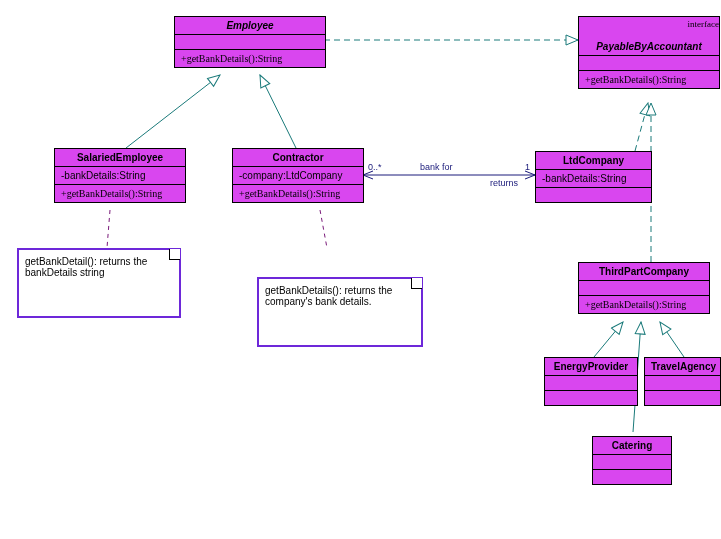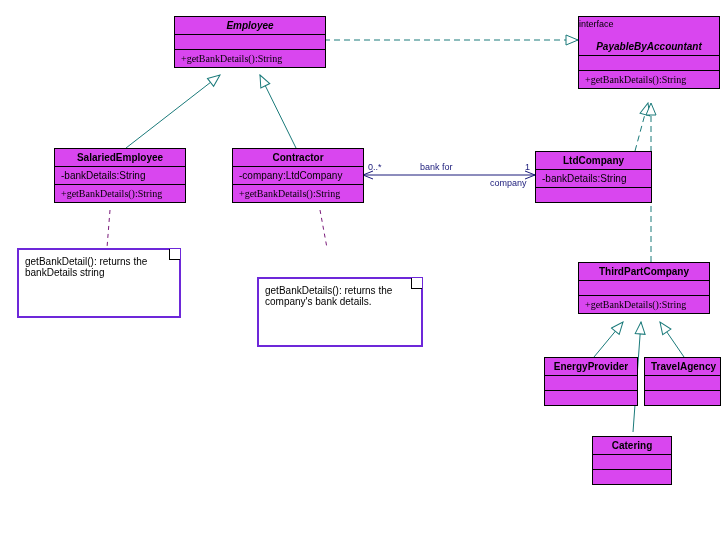--- a/index.html
+++ b/index.html
@@ -19,23 +19,24 @@
     background: #d946ef;
   }
   .class-title {
     text-align: center;
     font-weight: bold;
     padding: 3px 6px;
     border-bottom: 1px solid #000;
   }
   .class-title.italic { font-style: italic; }
   .class-stereo {
-    text-align: left;
+    text-align: right;
     font-size: 9px;
     padding-top: 2px;
+    font-family: Liberation Serif, serif;
   }
   .class-section {
     border-bottom: 1px solid #000;
     padding: 3px 6px;
     min-height: 8px;
   }
   .class-section:last-child { border-bottom: none; font-family: Liberation Serif, serif; }
   .note-box {
     position: absolute;
     border: 2px solid #6d28d9;
@@ -172,13 +173,13 @@
 </div>
 
 <div class="note-box" style="left:257px; top:248px; width:150px; height:54px;margin-top:29px;">
   <div style="position:absolute; top:-1px; right:-1px; width:10px; height:10px; background:#fff; border-left:1px solid #000; border-bottom:1px solid #000;"></div>
   <div>getBankDetails(): returns the company's bank details.</div>
 </div>
 
 <div class="assoc-label" style="left:368px; top:162px; color:#1a1a7a;">0..*</div>
 <div class="assoc-label" style="left:420px; top:162px; color:#1a1a7a;">bank for</div>
 <div class="assoc-label" style="left:525px; top:162px; color:#1a1a7a;">1</div>
-<div class="assoc-label" style="left:490px; top:178px; color:#1a1a7a;">company</div>
+<div class="assoc-label" style="left:490px; top:178px; color:#1a1a7a;">returns</div>
 
 </body></html>

